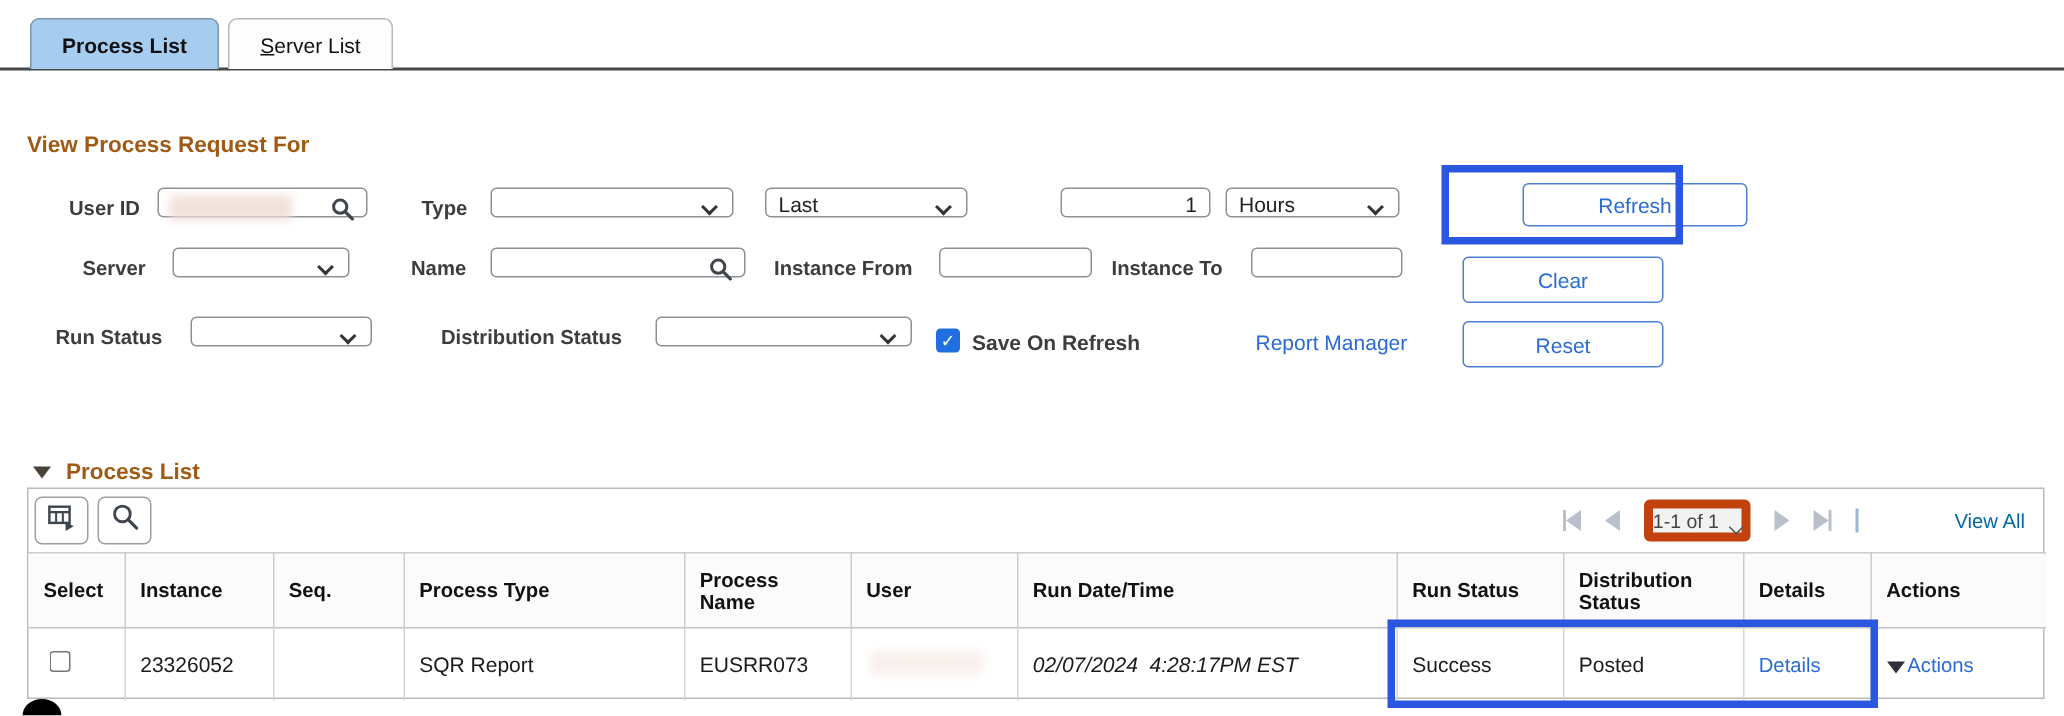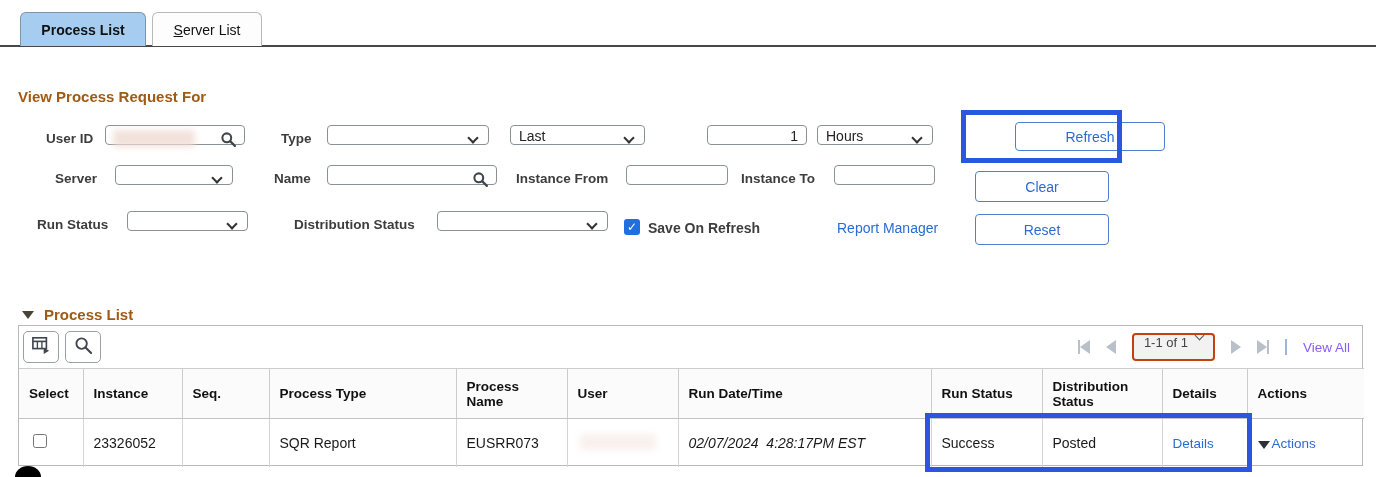--- a/index.html
+++ b/index.html
@@ -73,26 +73,26 @@
     position: absolute; top: 5px; width: 36px; height: 32px; background: #fff;
     border: 1px solid #9aa0a6; border-radius: 5px; cursor: pointer;
     display: flex; align-items: center; justify-content: center;
   }
   .pager { position: absolute; right: 12px; top: 0; height: 42px; display: flex; align-items: center; gap: 16px; }
   .pg-arrow { display: flex; align-items: center; cursor: pointer; }
   .tri-l { width:0; height:0; border-top:7px solid transparent; border-bottom:7px solid transparent; border-right:10px solid #b9c0ca; }
   .tri-r { width:0; height:0; border-top:7px solid transparent; border-bottom:7px solid transparent; border-left:10px solid #b9c0ca; }
   .bar { width: 2px; height: 14px; background: #b9c0ca; }
   .range-box {
-    background: #f2f2f2; border: 2px solid #c2410c; border-radius: 4px; height: 28px;
-    display: flex; align-items: flex-start; padding: 0 10px; font-size: 13px; color: #444; cursor: pointer; gap: 8px;
+    background: #f2f2f2; border: 6px solid #c2410c; border-radius: 4px; height: 28px;
+    display: flex; align-items: flex-end; padding: 0 0; font-size: 13px; color: #444; cursor: pointer; gap: 8px;
   }
   .range-box .sm-chevron { width: 7px; height: 7px; border-right: 1.5px solid #555; border-bottom: 1.5px solid #555; transform: rotate(45deg); margin-top: -3px; }
   .pg-divider { width: 2px; height: 16px; background: #9fb6d4; }
-  .view-all { font-size: 13.5px; color: #8b5cf6; cursor: pointer; }
+  .view-all { font-size: 13.5px; color: #0369a1; cursor: pointer; margin-left: 48px; }
 
   table#ps-grid { border-collapse: collapse; table-layout: fixed; width: 1345px; font-size: 14px; }
   #ps-grid th {
     border: 1px solid #ccc; border-bottom: 1px solid #c4c4c4; background: #fbfbfb;
     height: 50px; text-align: left; vertical-align: middle; padding: 4px 10px;
     font-size: 13.5px; color: #111;
   }
   #ps-grid th:first-child, #ps-grid td:first-child { border-left: none; }
   #ps-grid th:last-child, #ps-grid td:last-child { border-right: none; }
   #ps-grid td {

